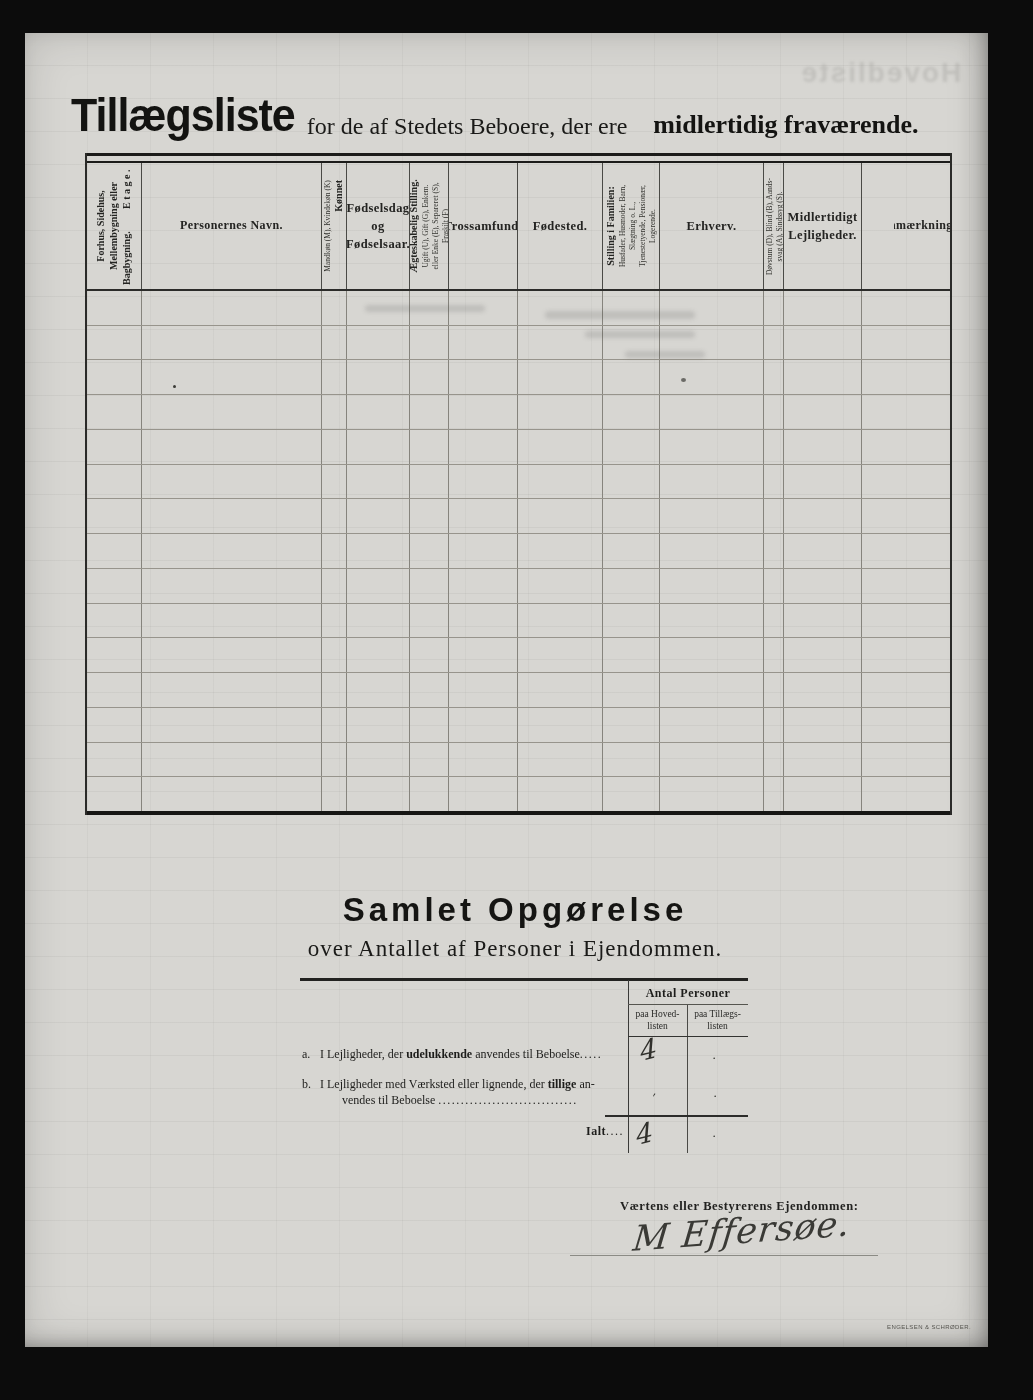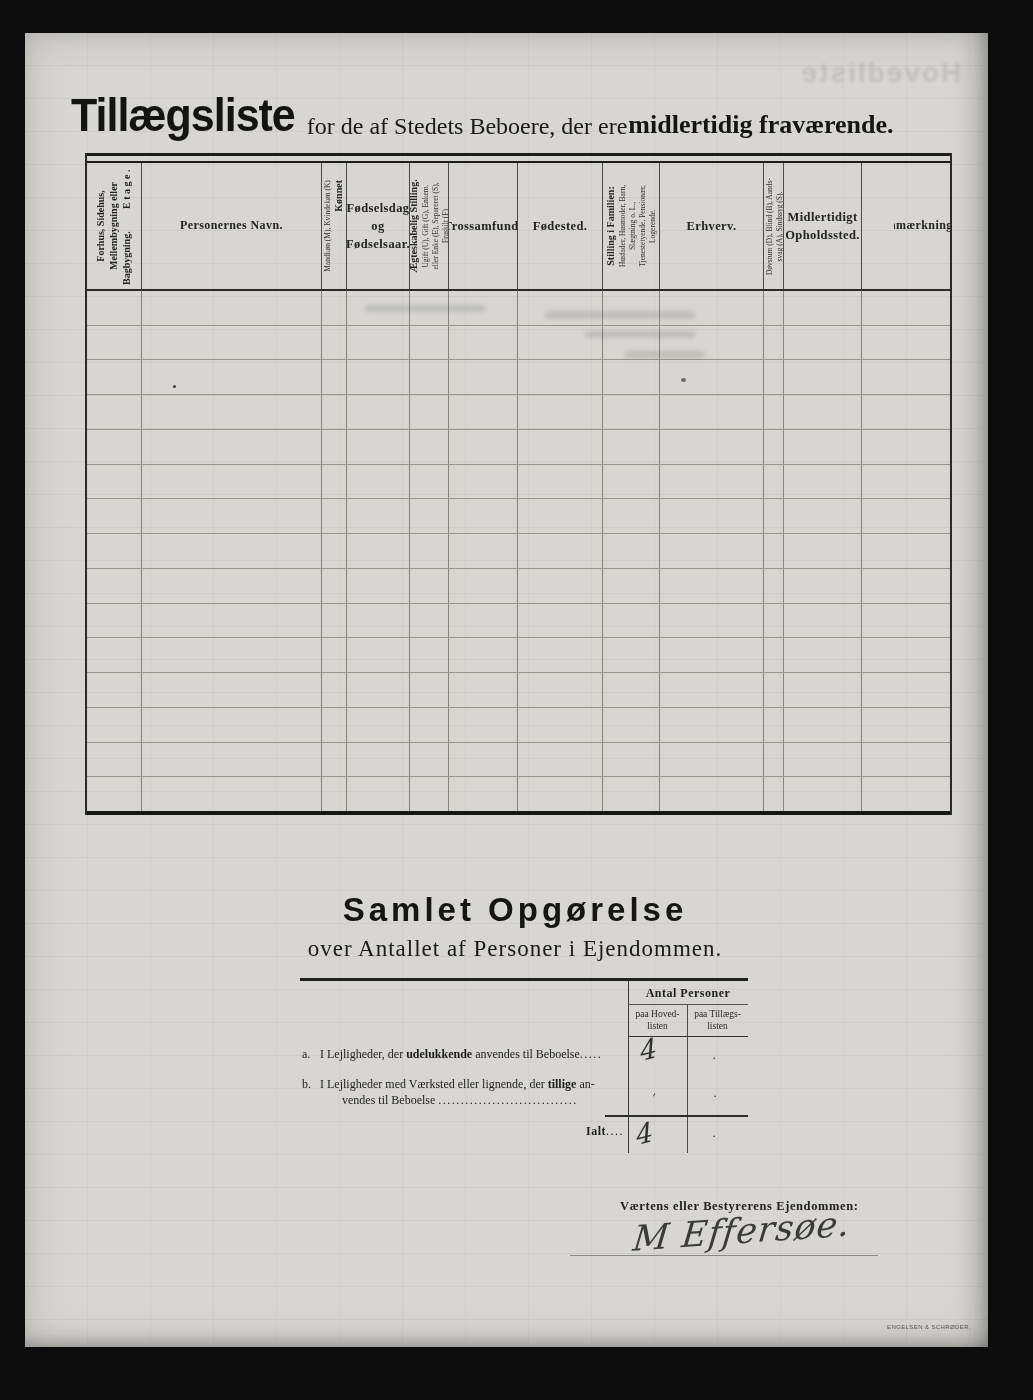--- a/index.html
+++ b/index.html
@@ -31,21 +31,21 @@
   .smudge{position:absolute;background:rgba(70,70,66,.16);filter:blur(2px);border-radius:4px;}
   .speck{position:absolute;background:#3c3c38;border-radius:50%;}
 
   
   .titleblock{position:absolute;left:46px;top:58px;width:885px;display:flex;align-items:flex-end;white-space:nowrap;}
   .title-main{
     font-family:"Liberation Sans",sans-serif;font-weight:bold;
     font-size:43px;letter-spacing:-1px;color:#131311;transform:scaleY(1.06);
   }
   .title-sub{font-size:24px;margin-left:12px;color:#1a1a18;}
-  .title-sub-emph{font-size:26px;font-weight:bold;margin-left:1px;color:#141412;}
+  .title-sub-emph{font-size:26px;font-weight:bold;margin-left:26px;color:#141412;}
 
   
   .maintable{
     position:absolute;left:60px;top:120px;width:863px;
     border-left:2px solid #2b2b29;border-right:2px solid #2b2b29;
   }
   .toprule{border-top:3px solid #1c1c1a;height:5px;border-bottom:2px solid #1c1c1a;}
   .thead{display:flex;height:126px;border-bottom:2px solid #2b2b29;}
   .hc{box-sizing:border-box;border-right:1px solid #4a4a46;display:flex;align-items:center;justify-content:center;text-align:center;overflow:hidden;}
   .hc:last-child{border-right:none;}
@@ -187,21 +187,21 @@
       <div class="hc c9">
         <div class="rot rot-col">
           <div class="ln ln-sub">Døvstum (D), Blind (B), Aands-</div>
           <div class="ln ln-sub">svag (A), Sindssyg (S).</div>
         </div>
       </div>
 
       <div class="hc c10">
         <div class="hlabel">
           <div>Midlertidigt</div>
-          <div>Opholdssted.</div>
+          <div>Lejligheder.</div>
         </div>
       </div>
 
       <div class="hc c11">
         <div class="hlabel hlabel-lg">Anmærkninger</div>
       </div>
     </div>
 
     <div class="tbody">
         <div class="trow">

